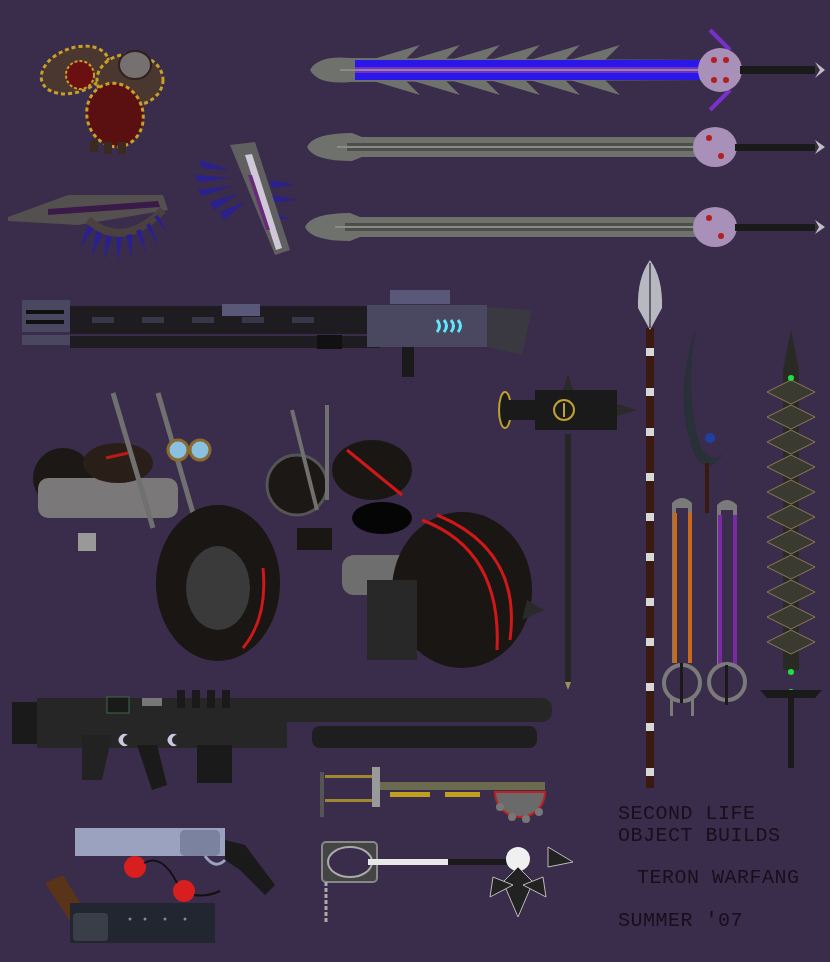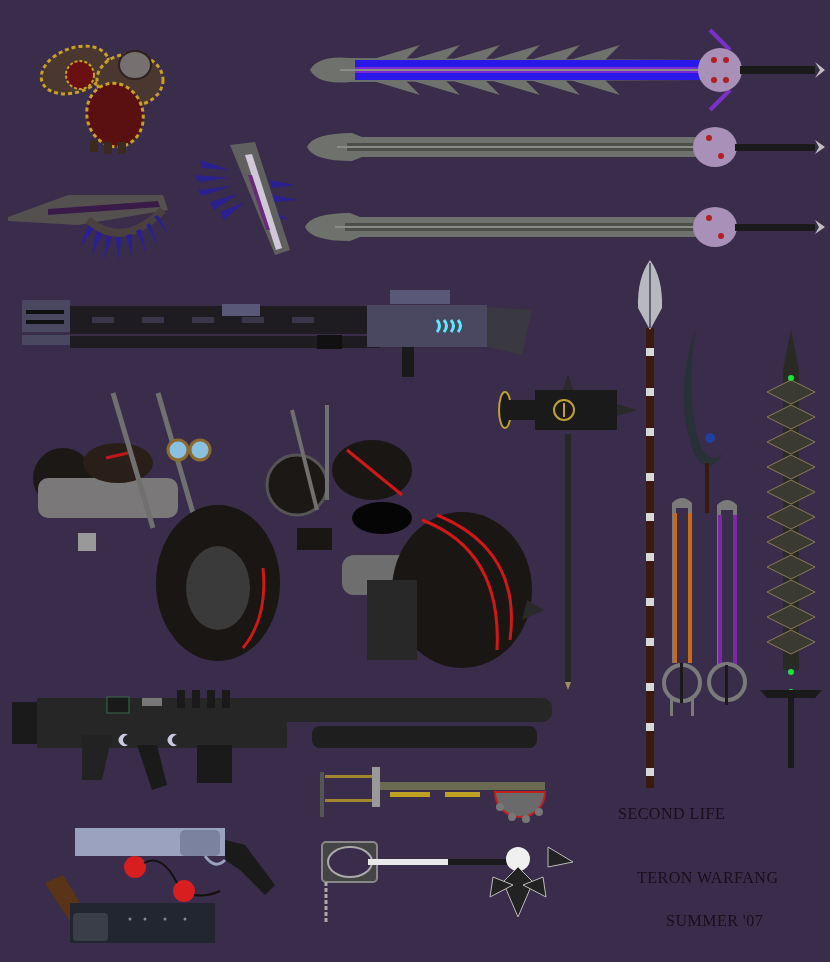--- a/index.html
+++ b/index.html
@@ -1,19 +1,19 @@
 <!DOCTYPE html>
 <html><head>
 <meta charset="utf-8">
 <style>
   html, body { margin: 0; padding: 0; }
   body { width: 830px; height: 962px; background: #3a2c4b; position: relative; overflow: hidden; font-family: "DejaVu Serif", serif; }
   .obj { position: absolute; }
   svg { display: block; overflow: visible; }
-  .caption { position: absolute; left: 618px; color: #15101c; font-family: Liberation Serif, serif; font-variant: small-caps; letter-spacing: 0.5px; font-size: 16px; line-height: 22px; text-transform: uppercase; }
+  .caption { position: absolute; left: 618px; color: #15101c; font-family: Liberation Mono, monospace; font-variant: small-caps; letter-spacing: 0.5px; font-size: 20px; line-height: 22px; text-transform: uppercase; }
   .caption span { display: block; white-space: nowrap; }
 </style>
 </head>
 <body>
 
 <div class="obj" style="left:20px;top:20px;width:150px;height:130px;">
   <svg width="150" height="130" viewBox="0 0 150 130">
     <ellipse cx="55" cy="50" rx="35" ry="22" fill="#4a3830" stroke="#c8a028" stroke-width="3" stroke-dasharray="4 3" transform="rotate(-20 55 50)"></ellipse>
     <ellipse cx="60" cy="55" rx="14" ry="14" fill="#6a1010" stroke="#c8a028" stroke-width="2" stroke-dasharray="3 2"></ellipse>
     <ellipse cx="110" cy="60" rx="33" ry="26" fill="#4a3830" stroke="#c8a028" stroke-width="3" stroke-dasharray="4 3"></ellipse>
@@ -360,19 +360,20 @@
       <polygon points="175,40 195,48 172,60"></polygon>
       <polygon points="225,40 205,48 228,60"></polygon>
       <polygon points="230,10 255,25 230,30"></polygon>
     </g>
     <line x1="8" y1="45" x2="8" y2="85" stroke="#aaa" stroke-width="3" stroke-dasharray="4 2"></line>
   </svg>
 </div>
 
 <div class="caption" style="top:803px;">
   <span>Second Life</span>
+  <span>Object Builds</span>
 </div>
 <div class="caption" style="top:867px;margin-left:19px;">
   <span>Teron Warfang</span>
 </div>
-<div class="caption" style="top:910px;margin-left:48px;">
+<div class="caption" style="top:910px;">
   <span>Summer '07</span>
 </div>
 
 </body></html>

